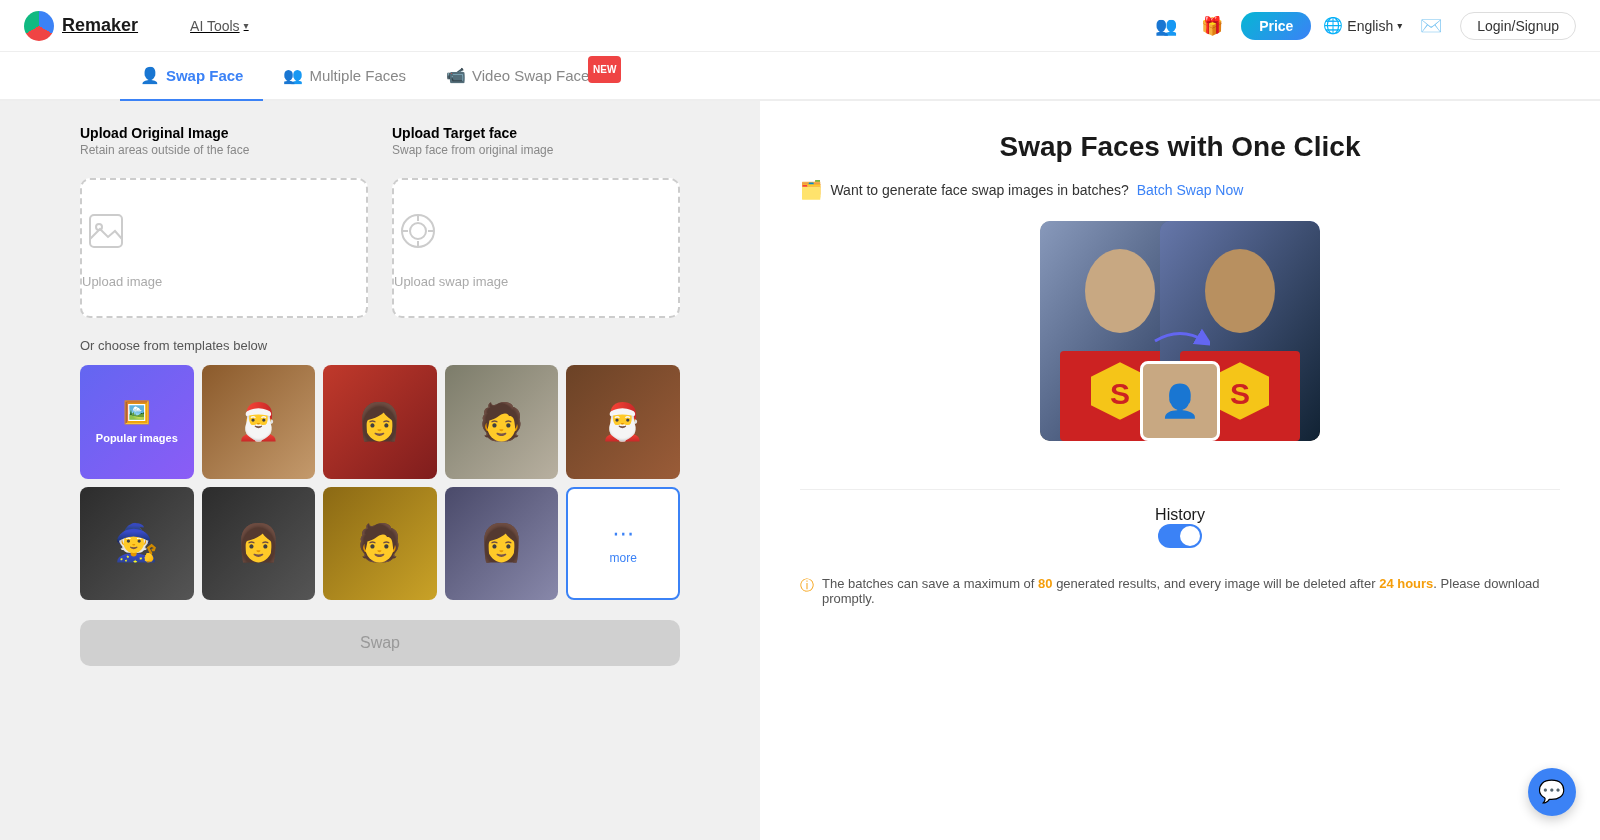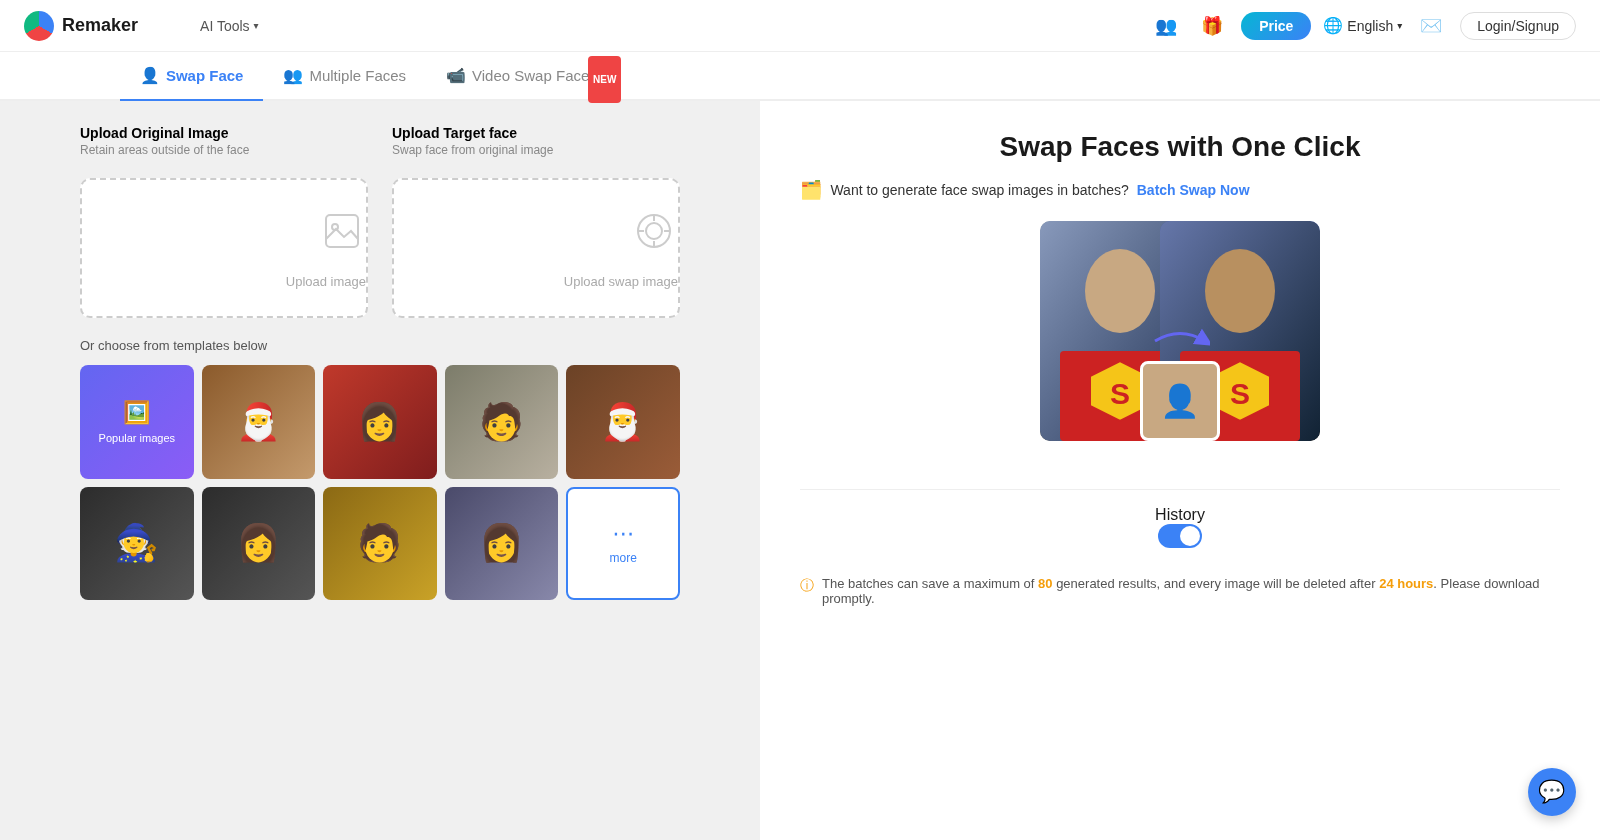--- a/index.html
+++ b/index.html
@@ -4,21 +4,21 @@
   <style>
     * { box-sizing: border-box; margin: 0; padding: 0; }
     body { font-family: -apple-system, BlinkMacSystemFont, 'Segoe UI', sans-serif; background: #f5f5f5; min-height: 840px; overflow-x: hidden; }
 
     
     .navbar {
       display: flex; align-items: center; justify-content: space-between;
       background: #fff; padding: 0 24px; height: 52px;
       border-bottom: 1px solid #eee; position: relative; z-index: 10;
     }
-    .navbar-left { display: flex; gap: 10px; }
+    .navbar-left { display: flex; gap: 0; text-decoration: underline; }
     .logo-wrap { display: flex; align-items: center; gap: 8px; cursor: pointer; }
     .logo-circle {
       width: 30px; height: 30px; border-radius: 50%;
       background: conic-gradient(#3b82f6 0deg 120deg, #ef4444 120deg 240deg, #10b981 240deg 360deg);
     }
     .logo-text { font-size: 18px; font-weight: 700; color: #1a1a1a; }
     .ai-tools { display: flex; align-items: center; gap: 4px; font-size: 14px; color: #555; cursor: pointer; padding: 4px 8px; border-radius: 6px; margin-left: 44px; }
     .chevron-down { font-size: 10px; }
 
     .navbar-right { display: flex; align-items: center; gap: 12px; }
@@ -43,60 +43,60 @@
     .tab-item {
       display: flex; align-items: center; gap: 6px;
       padding: 14px 20px; font-size: 15px; color: #888; cursor: pointer;
       border-bottom: 2px solid transparent; margin-bottom: -2px;
       position: relative; white-space: nowrap;
     }
     .tab-item.active { color: #3b82f6; border-bottom-color: #3b82f6; font-weight: 600; }
     .tab-icon { font-size: 16px; }
     .new-badge {
       background: #ef4444; color: #fff; font-size: 10px; font-weight: 700;
-      padding: 18px 5px; border-radius: 4px; position: absolute; top: 4px; right: -2px;
+      padding: 8px 5px; border-radius: 4px; position: absolute; top: 4px; right: -2px;
     }
 
     
     .main-content {
       display: flex; gap: 0; min-height: calc(840px - 52px - 48px);
     }
 
     
     .left-panel {
       flex: 0 0 760px; background: #f0f0f0; padding: 24px 80px 24px 80px;
     }
 
     
     .upload-row { display: flex; gap: 24px; margin-bottom: 20px; }
     .upload-box-wrap { flex: 1; }
     .upload-label { font-size: 14px; font-weight: 600; color: #000000; margin-bottom: 2px; }
     .upload-sublabel { font-size: 12px; color: #888; margin-bottom: 21px; }
     .upload-box {
       border: 2px dashed #ccc; border-radius: 10px; background: #fff;
-      height: 140px; display: flex; flex-direction: column; align-items: flex-end;
+      height: 140px; display: flex; flex-direction: column; align-items: flex-start;
       justify-content: center; gap: 10px; cursor: pointer; transition: border-color 0.2s;
     }
     .upload-box-icon { font-size: 36px; color: #bbb; }
     .upload-box-text { font-size: 13px; color: #aaa; }
 
     
     .templates-label { font-size: 13px; color: #555; margin-bottom: 12px; }
     .templates-grid { display: grid; grid-template-columns: repeat(5, 1fr); gap: 8px; margin-bottom: 20px; }
     .template-item {
       border-radius: 8px; overflow: hidden; cursor: pointer;
       aspect-ratio: 1; position: relative;
     }
     .template-popular {
       background: linear-gradient(135deg, #6366f1, #8b5cf6);
       display: flex; flex-direction: column; align-items: center; justify-content: center;
       color: #fff; gap: 6px;
     }
     .template-popular-icon { font-size: 22px; }
-    .template-popular-text { font-size: 11px; font-weight: 400; text-align: center; }
+    .template-popular-text { font-size: 11px; font-weight: 700; text-align: center; }
     .more-btn {
       border: 2px solid #3b82f6; border-radius: 8px; background: #fff;
       display: flex; flex-direction: column; align-items: center; justify-content: center;
       cursor: pointer; color: #3b82f6; gap: 4px; aspect-ratio: 1;
     }
     .more-dots { font-size: 22px; }
     .more-text { font-size: 12px; font-weight: 500; }
 
     
     .swap-btn {
@@ -106,21 +106,21 @@
     }
 
     
     .right-panel {
       flex: 1; background: #fff; padding: 30px 40px;
     }
     .right-title { font-size: 28px; font-weight: 600; color: #1a1a1a; text-align: center; margin-bottom: 16px; }
 
     .batch-row { display: flex; align-items: center; gap: 8px; margin-bottom: 20px; font-size: 14px; color: #333; }
     .stack-icon { font-size: 18px; }
-    .batch-link { color: #3b82f6; text-decoration: none; font-weight: 700; cursor: pointer; }
+    .batch-link { color: #3b82f6; text-decoration: none; font-weight: 400; cursor: pointer; }
 
     
     .preview-container {
       display: flex; justify-content: center; margin-bottom: 28px;
       position: relative; height: 240px;
     }
     .preview-img-left {
       width: 160px; height: 220px; border-radius: 10px; overflow: hidden;
       background: linear-gradient(135deg, #2c2c3e, #1a1a2e);
       position: relative; z-index: 1;
@@ -304,20 +304,21 @@
         <div class="template-face">👩</div>
       </div>
 
       <div class="more-btn">
         <span class="more-dots">⋯</span>
         <span class="more-text">more</span>
       </div>
     </div>
 
     
+    <button class="swap-btn">Swap</button>
   </div>
 
   <div class="right-panel">
     <h2 class="right-title">Swap Faces with One Click</h2>
 
     <div class="batch-row">
       <span class="stack-icon">🗂️</span>
       <span>Want to generate face swap images in batches?</span>
       <a class="batch-link">Batch Swap Now</a>
     </div>

